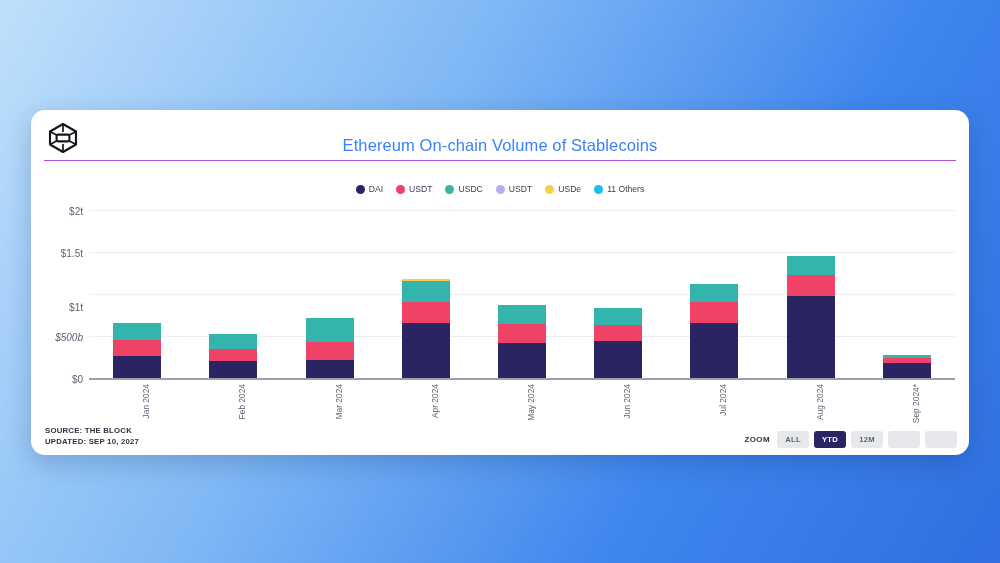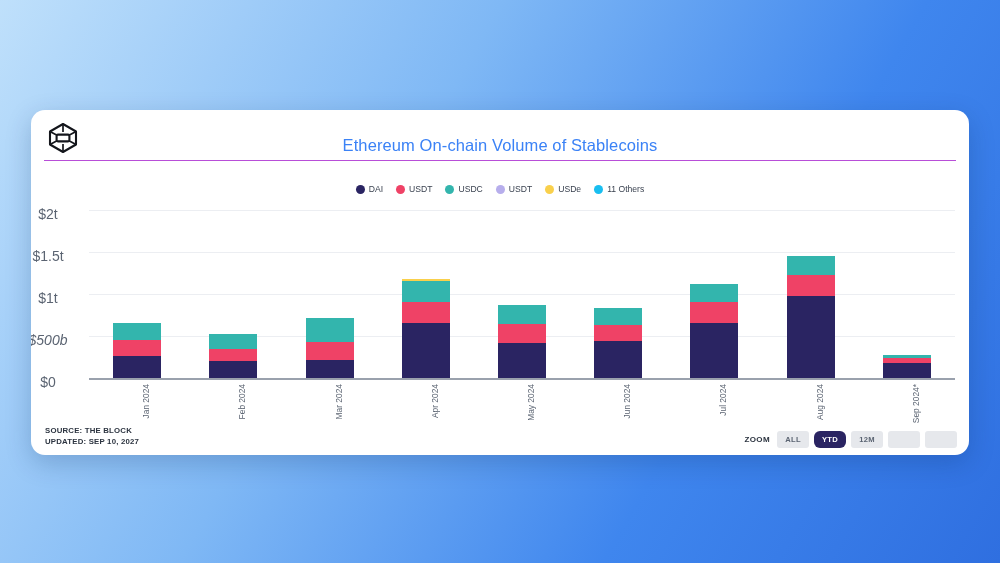--- a/index.html
+++ b/index.html
@@ -39,22 +39,22 @@
     display: flex; justify-content: center; align-items: center; gap: 13px;
   }
   .lg-item { display: flex; align-items: center; gap: 4px; }
   .lg-dot { width: 9px; height: 9px; border-radius: 50%; display: block; }
   .lg-label { font-size: 8.6px; color: #3a4250; white-space: nowrap; }
 
   
   #plot { position: absolute; left: 0; top: 88px; width: 938px; height: 182px; }
   .gridline { position: absolute; left: 58px; width: 866px; height: 1px; background: #eceef2; }
   .ytick {
-    position: absolute; right: 886px; width: 70px; text-align: center;
-    font-size: 14px; color: #5b6472; transform: translateY(-4px);
+    position: absolute; right: 886px; width: 70px; text-align: right;
+    font-size: 10px; color: #5b6472; transform: translateY(-4px);
   }
   #axis-base { position: absolute; left: 58px; top: 180px; width: 866px; height: 1.6px; background: #9aa1ad; }
 
   .bar { position: absolute; bottom: 2px; width: 48px; }
   .seg { width: 100%; display: block; }
 
   .xlabel {
     position: absolute; top: 186px;
     font-size: 8.4px; color: #5b6472;
     transform-origin: left top;
@@ -72,21 +72,21 @@
     position: absolute; right: 12px; top: 321px;
     display: flex; align-items: center; gap: 5px;
   }
   #zoom-label { font-size: 8px; font-weight: bold; color: #2c3440; letter-spacing: .4px; margin-right: 2px; }
   .zbtn {
     min-width: 32px; height: 17px; border-radius: 3px;
     background: #e6e8ec; color: #5b6472;
     font-size: 7.6px; font-weight: bold; letter-spacing: .3px;
     display: flex; align-items: center; justify-content: center;
   }
-  .zbtn.active { background: #2a2462; color: #ffffff; border-radius: 6px; }
+  .zbtn.active { background: #2a2462; color: #ffffff; }
   .zbtn.blank { min-width: 32px; }
 </style>
 </head>
 <body>
 
 <div id="stage">
   <div id="card">
 
     <div id="logo">
       <svg viewBox="0 0 34 34" width="34" height="34" aria-hidden="true">
@@ -125,21 +125,21 @@
           <span class="lg-label">11 Others</span>
         </div>
       </div>
 
     <div id="plot">
       <div id="axis-base"></div>
     <div class="ytick" style="top: 180px;">$0</div>
         <div class="gridline" style="top: 138px;"></div>
         <div class="ytick" style="top: 138px; font-style: italic;">$500b</div>
         <div class="gridline" style="top: 96px;"></div>
-        <div class="ytick" style="top: 96px;">$1t</div>
+        <div class="ytick" style="top: 108px;">$1t</div>
         <div class="gridline" style="top: 54px;"></div>
         <div class="ytick" style="top: 54px;">$1.5t</div>
         <div class="gridline" style="top: 12px;"></div>
         <div class="ytick" style="top: 12px;">$2t</div>
         <div class="bar" style="left: 82.1111px;">
           <span class="seg" style="height: 16.38px; background: rgb(51, 181, 173);"></span>
           <span class="seg" style="height: 15.96px; background: rgb(239, 66, 102);"></span>
           <span class="seg" style="height: 22.26px; background: rgb(42, 36, 98);"></span>
         </div>
         <div class="xlabel" style="left: 110.111px;">Jan 2024</div>

